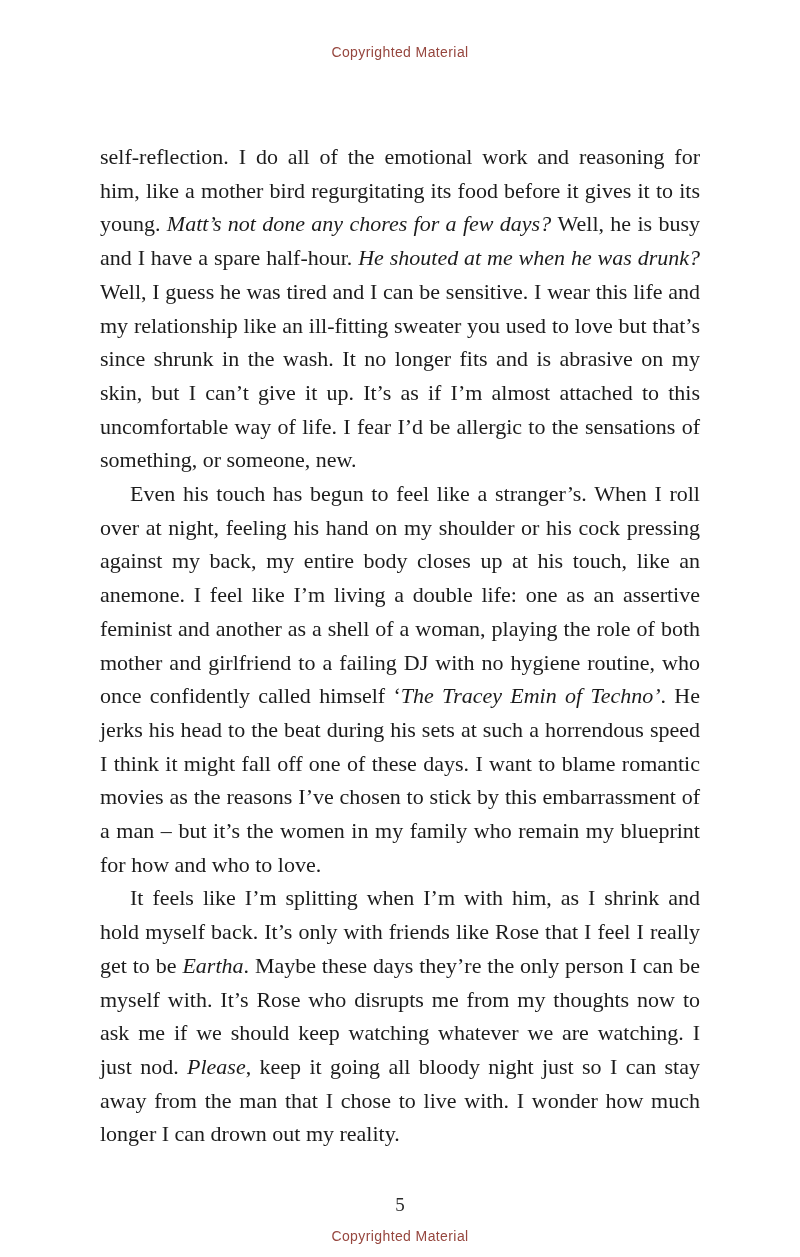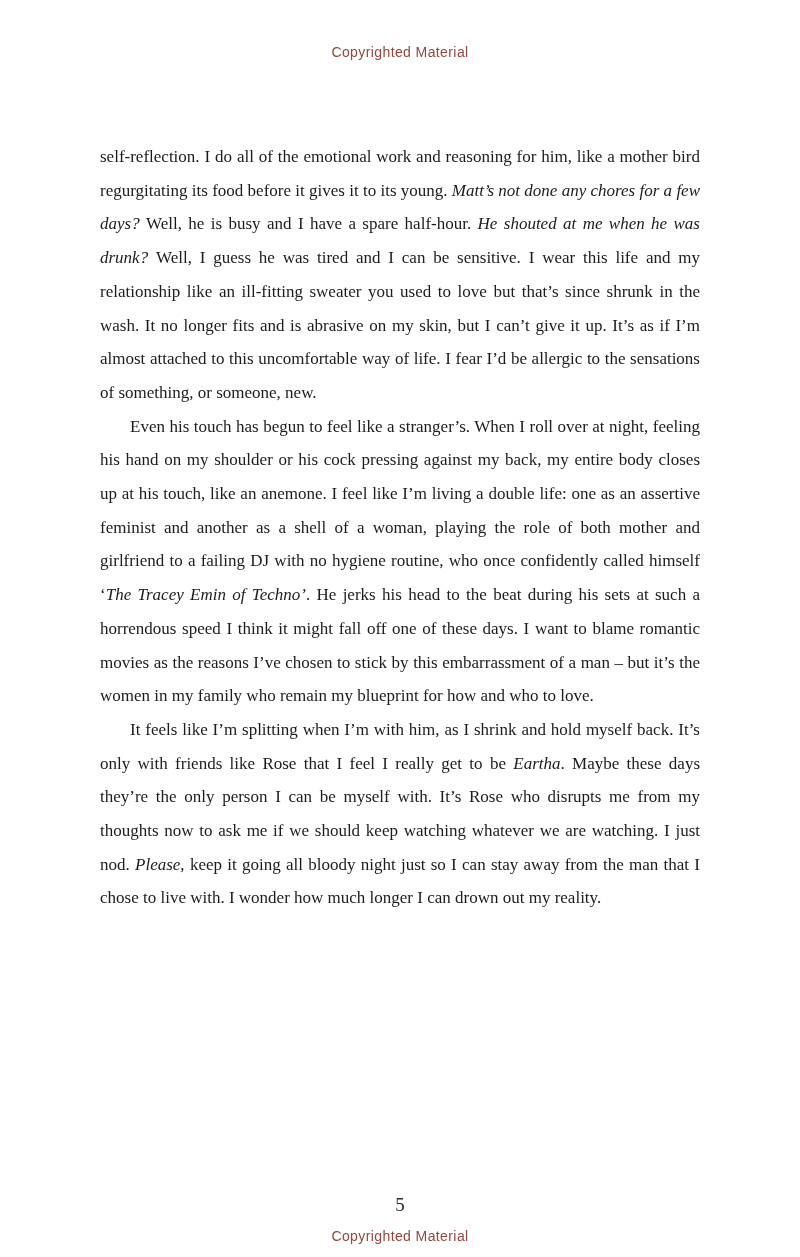--- a/index.html
+++ b/index.html
@@ -31,21 +31,21 @@
     letter-spacing: 0.4px;
     color: var(--notice-color);
   }
   .notice.top { top: 28px; }
   .notice.bottom { top: 1212px; }
   .body-text {
     position: absolute;
     top: 124px;
     left: 100px;
     width: 600px;
-    font-size: 17px;
+    font-size: 22px;
     line-height: 33.7px;
     text-align: justify;
   }
   .para { margin: 0; }
   .para.indent { text-indent: 30px; }
   .para em { font-style: italic; }
   .page-number {
     position: absolute;
     left: 0;
     top: 1178px;

